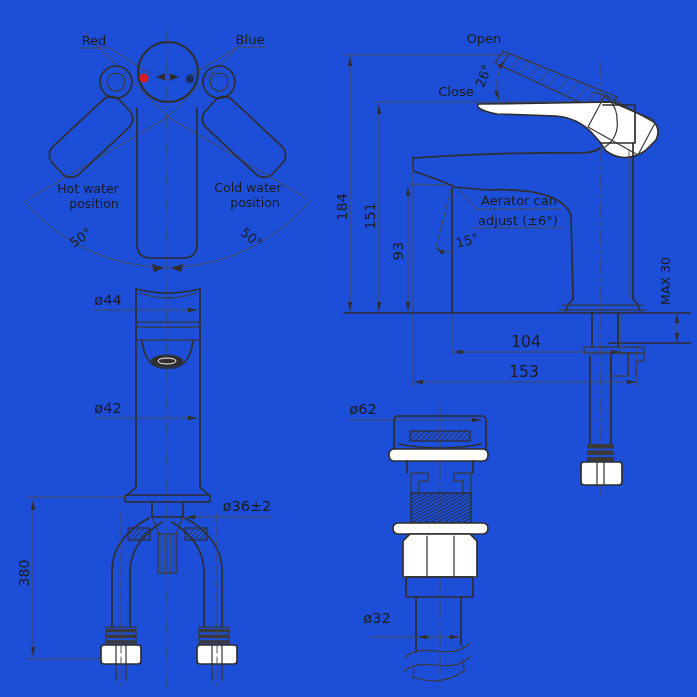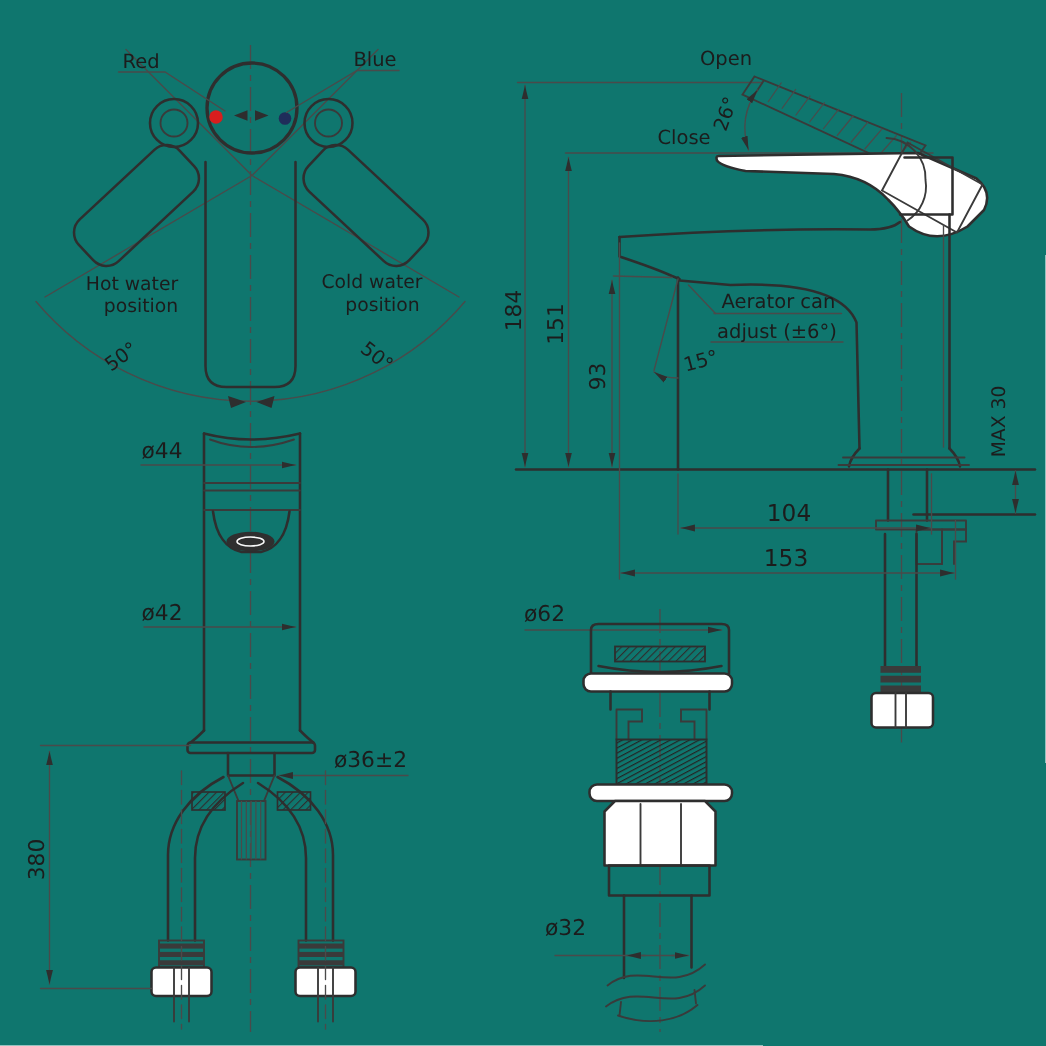--- a/index.html
+++ b/index.html
@@ -1,16 +1,16 @@
 <!DOCTYPE html>
 <html><head>
 <meta charset="utf-8">
 <style>
   html,body{margin:0;padding:0;background:#ffffff;}
-  .frame{width:697px;height:697px;position:relative;background:#0f766e;overflow:hidden;}
+  .frame{width:697px;height:697px;position:relative;background:#1d4ed8;overflow:hidden;}
   svg{display:block;}
   text{font-family:"DejaVu Sans",sans-serif;fill:#1c1c1c;}
   .t12{font-size:12.5px;}
   .t13{font-size:13px;}
   .t14{font-size:14.5px;}
   .t15{font-size:15.5px;}
   .ln{stroke:#2e2e2e;stroke-width:1.7;fill:none;stroke-linecap:round;stroke-linejoin:round;}
   .lnw{stroke:#2e2e2e;stroke-width:1.7;fill:#ffffff;stroke-linejoin:round;}
   .md{stroke:#3a3a3a;stroke-width:1.25;fill:none;stroke-linecap:round;}
   .th{stroke:#4a4a4a;stroke-width:0.9;fill:none;stroke-linecap:round;}

